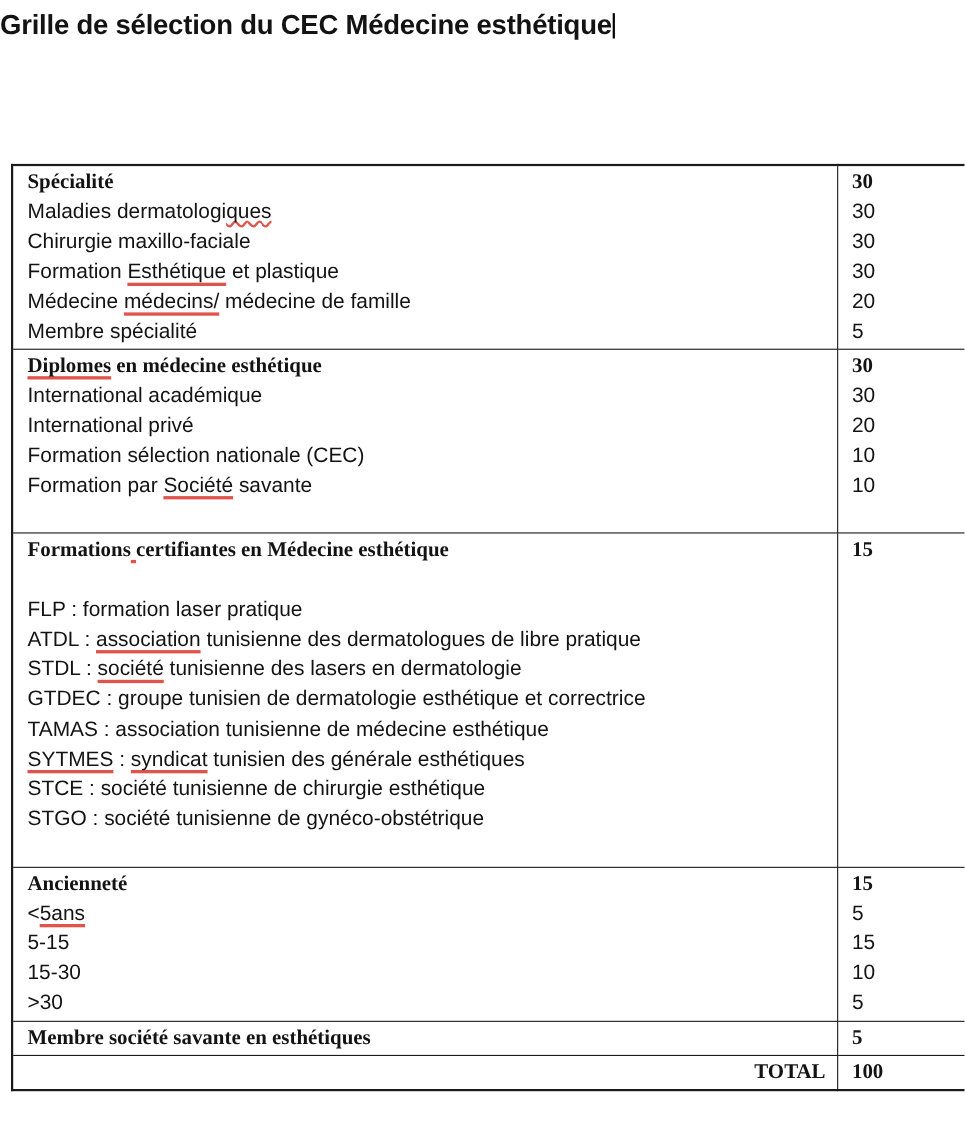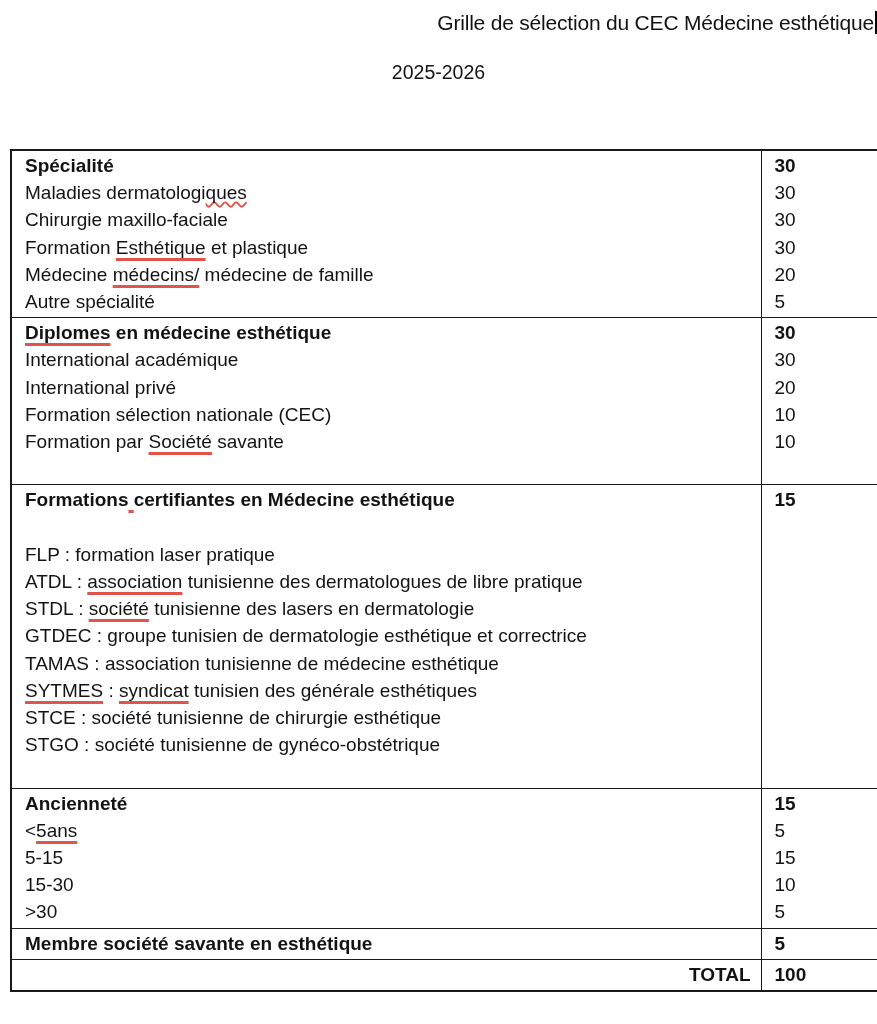--- a/index.html
+++ b/index.html
@@ -12,23 +12,23 @@
   .page{
     position:relative;
     width:877px;height:1024px;
     background:#ffffff;
     font-family:"Liberation Sans","DejaVu Sans",sans-serif;
     color:var(--text);
     overflow:hidden;
   }
   .title-row{
     padding-top:8px;
-    text-align:right;
-    font-size:21px;
-    font-weight:normal;
+    text-align:left;
+    font-size:25px;
+    font-weight:bold;
     line-height:30px;
     letter-spacing:-0.2px;
   }
   .cursor{
     display:inline-block;
     width:2px;height:23px;
     background:#000;
     vertical-align:-4px;
     margin-left:1px;
   }
@@ -53,21 +53,21 @@
     padding:1px 10px 2px 13px;
   }
   td.cell-left{width:750px;}
   td.cell-right{width:128px;padding-left:11px;}
   .line{
     font-size:19px;
     line-height:27.2px;
     white-space:pre-wrap;
     color:var(--text);
   }
-  .line.bold{font-weight:bold;}
+  .line.bold{font-weight:bold;font-family:Liberation Serif, serif;}
   .line.right{text-align:right;padding-right:0px;}
   .u-red{
     text-decoration:underline;
     text-decoration-color:var(--red);
     text-decoration-thickness:2.5px;
     text-underline-offset:4px;
     text-decoration-skip-ink:none;
   }
   .u-wavy{
     text-decoration:underline wavy;
@@ -77,32 +77,31 @@
     text-decoration-skip-ink:none;
   }
 </style>
 </head>
 <body>
 
 <div class="page">
   <div class="title-row">
     <span>Grille de sélection du CEC Médecine esthétique</span><span class="cursor"></span>
   </div>
-  <div class="subtitle">2025-2026</div>
 
   <table class="grid">
     <tbody id="grid-body">
         <tr>
           <td class="cell-left">
             <div class="line bold"><span>Spécialité</span></div>
             <div class="line"><span>Maladies dermatologi</span><span class="u-wavy">ques</span></div>
             <div class="line"><span>Chirurgie maxillo-faciale</span></div>
             <div class="line"><span>Formation </span><span class="u-red">Esthétique</span><span> et plastique</span></div>
             <div class="line"><span>Médecine </span><span class="u-red">médecins/</span><span> médecine de famille</span></div>
-            <div class="line"><span>Autre spécialité</span></div>
+            <div class="line"><span>Membre spécialité</span></div>
           </td>
           <td class="cell-right">
             <div class="line bold">30</div>
             <div class="line">30</div>
             <div class="line">30</div>
             <div class="line">30</div>
             <div class="line">20</div>
             <div class="line">5</div>
           </td>
         </tr>
@@ -163,21 +162,21 @@
           <td class="cell-right">
             <div class="line bold">15</div>
             <div class="line">5</div>
             <div class="line">15</div>
             <div class="line">10</div>
             <div class="line">5</div>
           </td>
         </tr>
         <tr>
           <td class="cell-left">
-            <div class="line bold"><span>Membre société savante en esthétique</span></div>
+            <div class="line bold"><span>Membre société savante en esthétiques</span></div>
           </td>
           <td class="cell-right">
             <div class="line bold">5</div>
           </td>
         </tr>
         <tr>
           <td class="cell-left">
             <div class="line bold right"><span>TOTAL</span></div>
           </td>
           <td class="cell-right">

